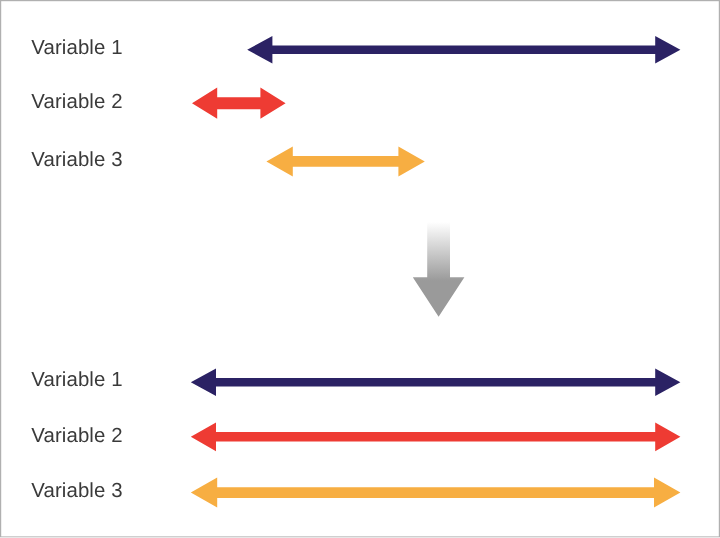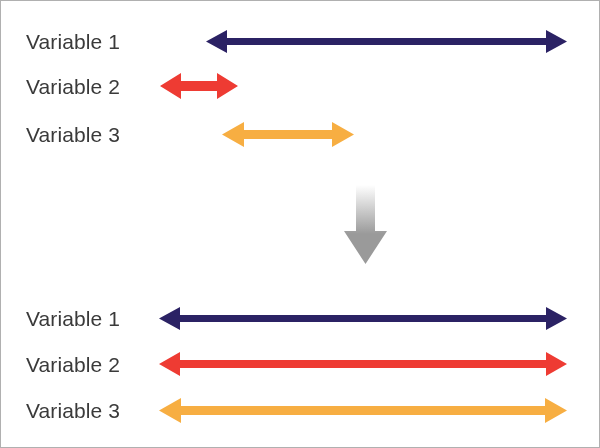--- a/index.html
+++ b/index.html
@@ -16,21 +16,21 @@
     width: 600px;
     height: 448px;
     background: #ffffff;
     box-sizing: border-box;
     border: 1px solid #b0b0b0;
     overflow: hidden;
   }
   .label {
     position: absolute;
     left: 25px;
-    font-size: 21px;
+    font-size: 17px;
     font-weight: 300;
     letter-spacing: 0.1px;
     color: #3a3a3a;
     white-space: nowrap;
     line-height: 1;
   }
   .arrow-svg {
     position: absolute;
     display: block;
   }

